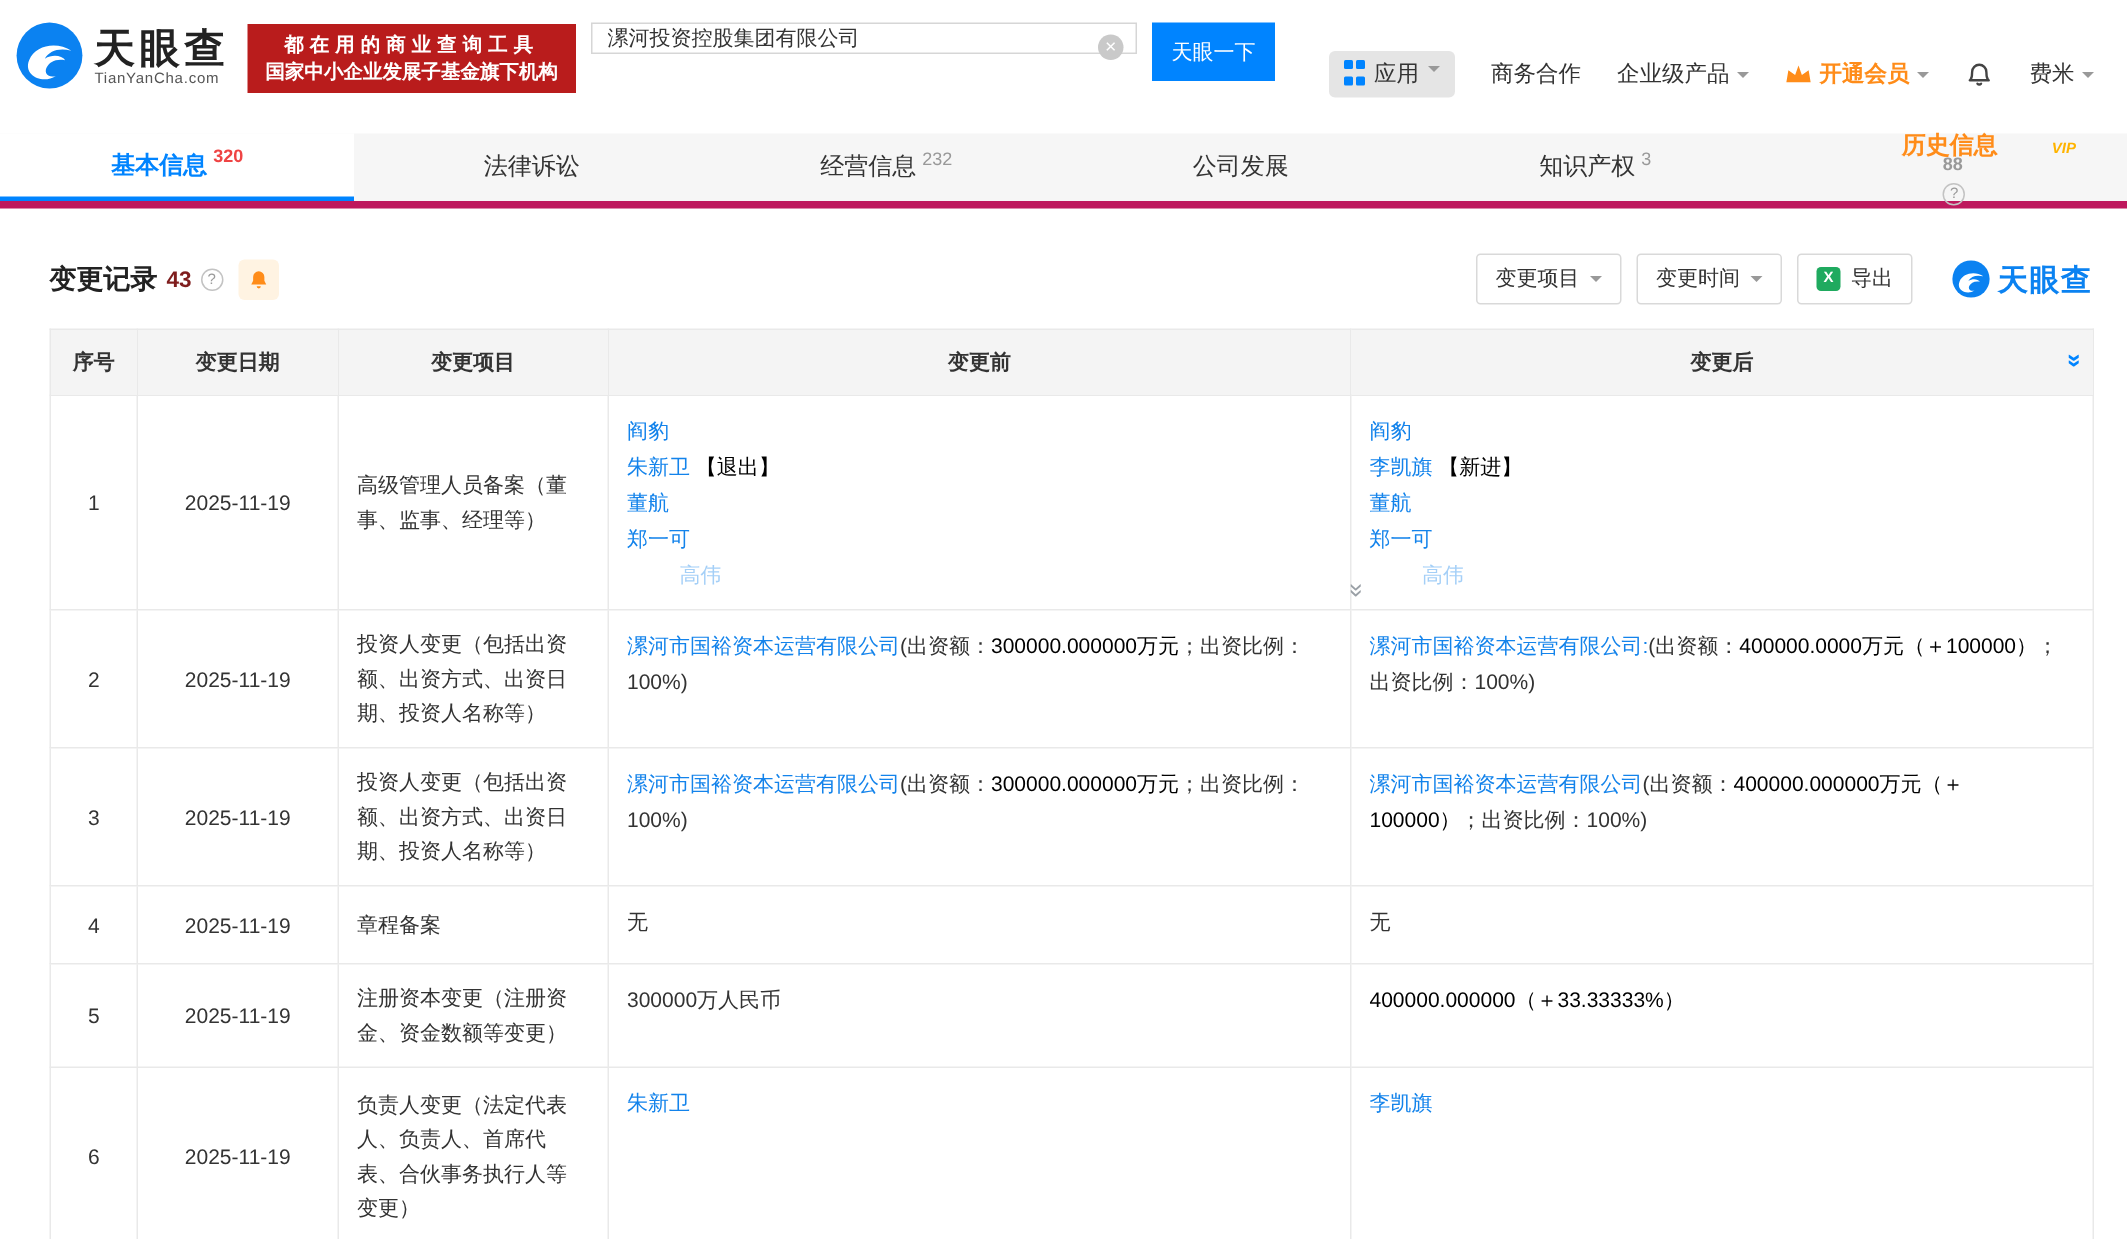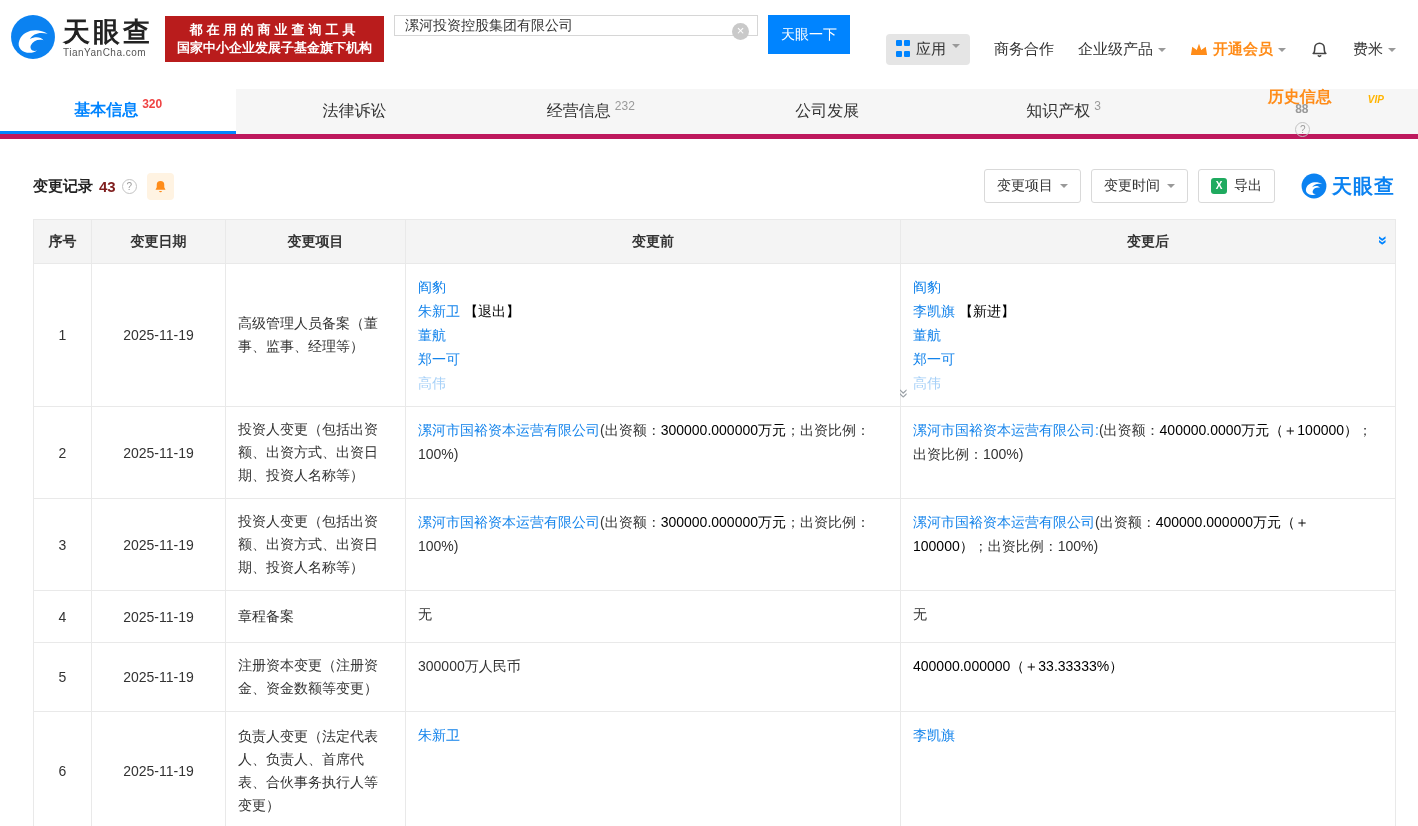--- a/index.html
+++ b/index.html
@@ -49,21 +49,21 @@
 .ptab.history { color:#ff8c19; font-weight:bold;flex-direction:column; }
 .vip-badge { position:absolute; top:5px; right:34px; color:#ffb400; font-size:10px;
   font-style:italic; font-weight:bold; }
 .help { width:15px; height:15px; border-radius:50%; border:1px solid #c3c3c3; color:#9b9b9b;
   font-size:10px; line-height:13px; text-align:center; display:inline-block; margin-left:6px;
   cursor:pointer; font-weight:normal; }
 
 
 .content { padding:0 23px 0 33px; }
 .section-head { display:flex; align-items:center; margin:30px 0 16px; }
-.sec-title { font-size:15px; font-weight:bold; color:#222; }
+.sec-title { font-size:18px; font-weight:bold; color:#222; }
 .sec-count { font-size:15px; color:#7f1d1d; margin-left:6px; font-weight:bold; }
 .bell-chip { width:27px; height:27px; background:#fff3e2; border-radius:4px; margin-left:10px;
   display:flex; align-items:center; justify-content:center; cursor:pointer; }
 .sec-controls { margin-left:auto; display:flex; align-items:center; gap:10px; }
 .ctl { display:flex; align-items:center; gap:7px; height:34px; padding:0 12px; background:#fff;
   border:1px solid #d9d9d9; border-radius:3px; font-size:14px; color:#333; cursor:pointer;
   font-family:inherit; }
 .xls { width:16px; height:16px; background:#1faa5f; border-radius:3px; color:#fff; font-size:10px;
   font-weight:bold; line-height:16px; text-align:center; display:inline-block; }
 .wm { display:flex; align-items:center; gap:5px; margin-left:16px; }
@@ -74,21 +74,21 @@
 table.grid { border-collapse:collapse; table-layout:fixed; width:1362px; }
 .grid th, .grid td { border:1px solid #e9e9e9; font-size:14px; }
 .grid th { background:#f4f4f4; height:44px; text-align:center; font-weight:bold; color:#333;
   position:relative; }
 .grid td { vertical-align:top; padding:11px 14px 11px 12px; color:#333; }
 .grid td.c-no, .grid td.c-date { text-align:center; vertical-align:middle; padding:0 4px; }
 .grid td.c-item { vertical-align:middle; line-height:23px; }
 .grid td.rich { line-height:25px; }
 .line { line-height:24px; }
 .lnk { color:#1383eb; cursor:pointer; }
-.lnk.faded { opacity:.38; }
+.lnk.faded { opacity:.38;margin-left:35px; }
 .red { color:#000000; }
 .rel { position:relative; }
 .expand-all { position:absolute; right:8px; top:50%; transform:translateY(-58%) rotate(90deg);
   color:#0084ff; font-size:17px; cursor:pointer; font-weight:bold; display:inline-block; }
 .row-expand { position:absolute; right:-9px; bottom:0; transform:rotate(90deg); color:#9aa0a6;
   font-size:17px; cursor:pointer; display:inline-block; }
 </style>
 </head>
 <body>
 

